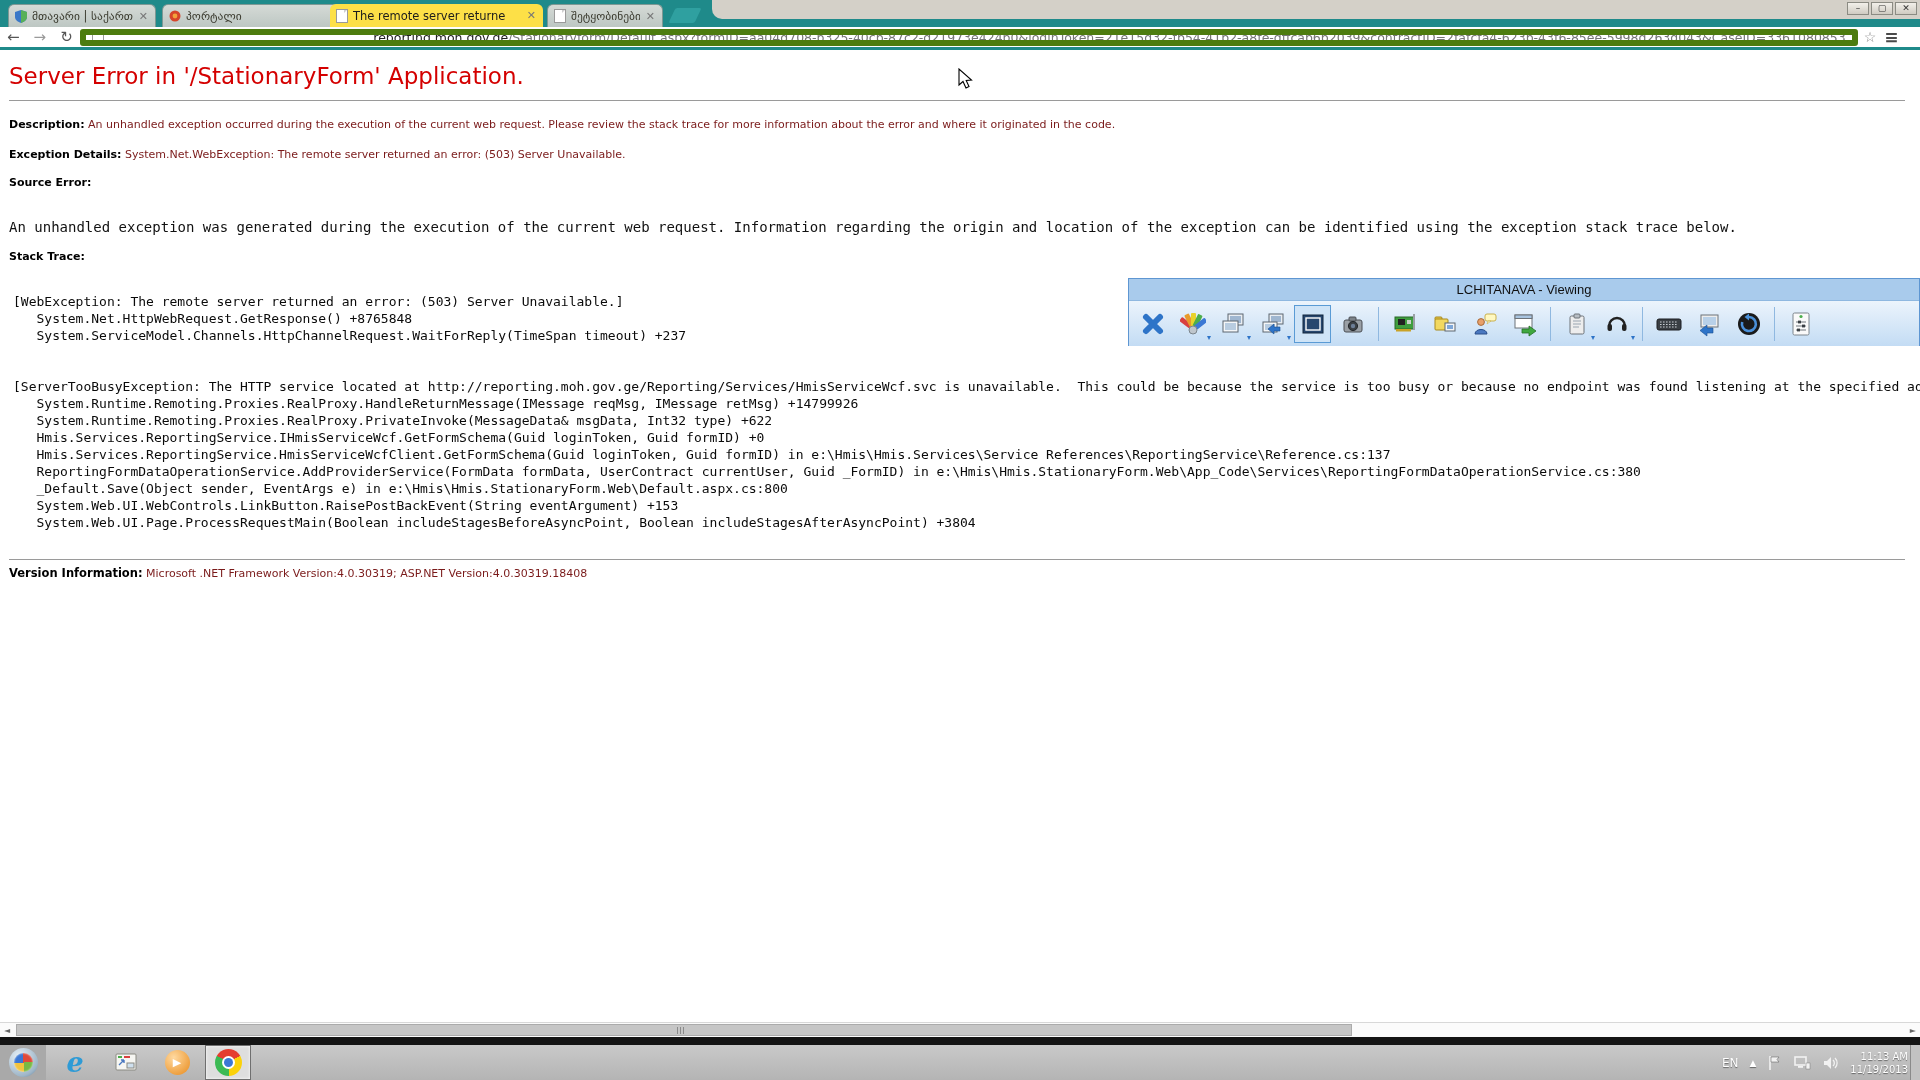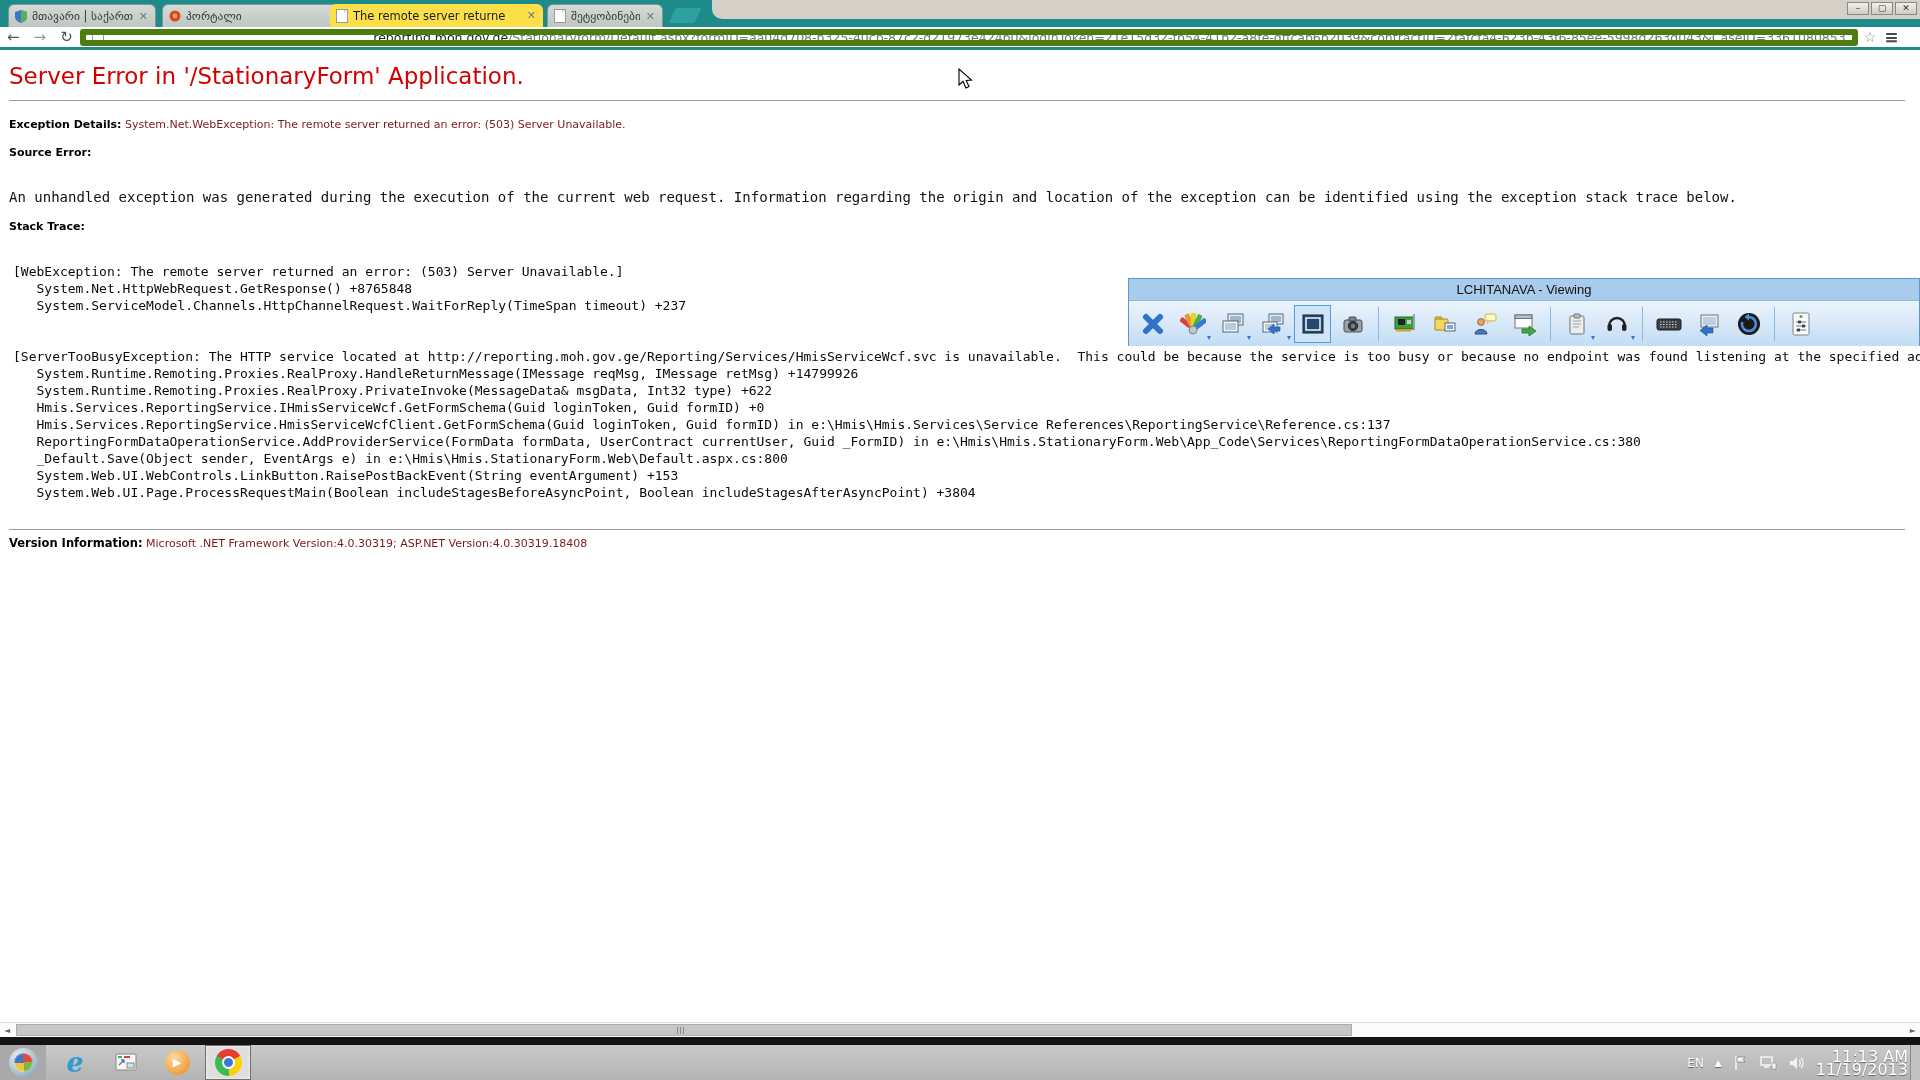--- a/index.html
+++ b/index.html
@@ -68,21 +68,21 @@
   .ie{font-family:"DejaVu Serif","Liberation Serif",serif;font-style:italic;font-weight:bold;font-size:27px;color:#2E9BD6;line-height:27px;}
   .chrome-ball{width:27px;height:27px;border-radius:50%;
     background:conic-gradient(from -60deg,#E53E30 0 120deg,#FBD109 120deg 240deg,#3CBA54 240deg 360deg);
     display:flex;align-items:center;justify-content:center;}
   .chrome-ball .w{width:13px;height:13px;border-radius:50%;background:#fff;display:flex;align-items:center;justify-content:center;}
   .chrome-ball .b{width:9px;height:9px;border-radius:50%;background:#3B78D4;}
   .media{width:25px;height:25px;border-radius:50%;background:radial-gradient(circle at 35% 30%,#FFD9A0,#E88A1A);display:flex;align-items:center;justify-content:center;color:#fff;font-size:11px;}
   .tray{position:absolute;right:12px;top:0;height:35px;display:flex;align-items:center;gap:11px;color:#fff;}
   .tray .lang{font-size:12px;text-shadow:0 1px 1px rgba(0,0,0,.45);}
   .tray .chev{font-size:9px;text-shadow:0 1px 1px rgba(0,0,0,.45);}
-  .clock{text-align:right;font-size:16px;line-height:13px;text-shadow:0 1px 1px rgba(0,0,0,.45);}
+  .clock{text-align:right;font-size:10px;line-height:13px;text-shadow:0 1px 1px rgba(0,0,0,.45);}
   .showdesk{position:absolute;right:0;top:0;width:9px;height:35px;background:#C2C2C2;border-left:1px solid #8a8a8a;}
   .cursor{position:absolute;left:958px;top:68px;z-index:50;}
 </style>
 </head>
 <body>
 
 <div class="tabstrip">
   <div class="strip-gray">
     <div class="winbtns">
       <div class="winbtn">–</div>
@@ -133,20 +133,21 @@
     <span><span class="domain">reporting.moh.gov.ge</span><span class="rest">/Stationaryform/Default.aspx?formID=aa04d708-b325-40cb-87c2-d21973e424b0&amp;loginToken=21e15d32-fb54-41b2-a8fe-dffcab6b2039&amp;contractID=2fafcfa4-623b-43f6-85ee-5998d263d043&amp;CaseID=3361080853</span></span>
   </div>
   <span class="star">☆</span>
   <span class="menu">≡</span>
 </div>
 <div class="accent"></div>
 
 <div class="content">
   <h1>Server Error in '/StationaryForm' Application.</h1>
   <hr>
+  <p class="meta"><b>Description:</b> <span>An unhandled exception occurred during the execution of the current web request. Please review the stack trace for more information about the error and where it originated in the code.</span></p>
   <p class="meta"><b>Exception Details:</b> <span>System.Net.WebException: The remote server returned an error: (503) Server Unavailable.</span></p>
   <p class="label">Source Error:</p>
   <pre class="srcerr">An unhandled exception was generated during the execution of the current web request. Information regarding the origin and location of the exception can be identified using the exception stack trace below.</pre>
   <p class="label">Stack Trace:</p>
   <pre class="stack">[WebException: The remote server returned an error: (503) Server Unavailable.]
    System.Net.HttpWebRequest.GetResponse() +8765848
    System.ServiceModel.Channels.HttpChannelRequest.WaitForReply(TimeSpan timeout) +237
 
 
 [ServerTooBusyException: The HTTP service located at http://reporting.moh.gov.ge/Reporting/Services/HmisServiceWcf.svc is unavailable.  This could be because the service is too busy or because no endpoint was found listening at the specified address. Please ensure that the address is correct and try accessing the service again later.]

